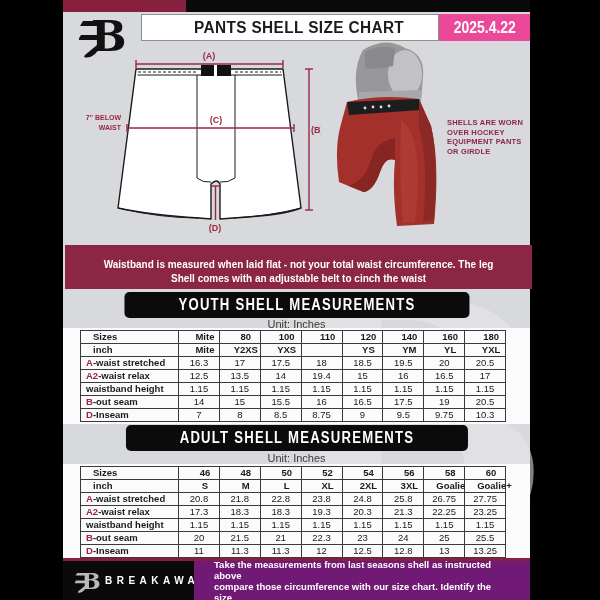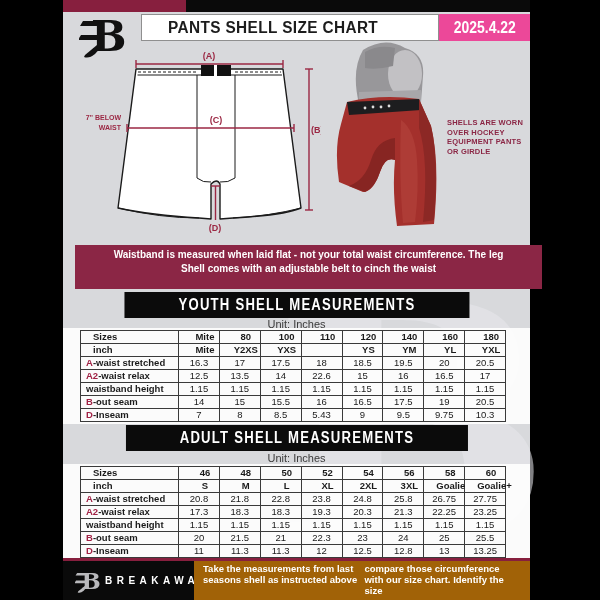--- a/index.html
+++ b/index.html
@@ -13,41 +13,41 @@
       color:#e9e9ee;opacity:.55;z-index:0;line-height:1;pointer-events:none;
       font-family:"DejaVu Serif", serif;}
 
   
   .top-strip{position:absolute;top:0;left:0;width:100%;height:12px;background:#0a0a0a;z-index:2;}
   .top-strip .maroon-seg{position:absolute;left:0;top:0;width:123px;height:12px;background:#871f3e;}
 
   
   .logo-main{position:absolute;left:16px;top:13px;width:48px;height:46px;z-index:2;}
   .title-box{position:absolute;left:78px;top:14px;width:298px;height:27px;background:#fff;
-             border:1px solid #8f8f8f;display:flex;align-items:center;padding-left:26px;z-index:2;}
+             border:1px solid #8f8f8f;display:flex;align-items:center;padding-left:26px;z-index:2;justify-content:center;}
   .title-box span{font-size:16px;font-weight:600;color:#1c1c1c;letter-spacing:.4px;
                   display:inline-block;transform:scaleX(.96);transform-origin:left center;white-space:nowrap;}
   .date-box{position:absolute;left:376px;top:14px;width:91px;height:27px;background:#ec4899;
             display:flex;align-items:center;justify-content:center;z-index:2;}
   .date-box span{color:#fff;font-weight:bold;font-size:17px;display:inline-block;
                  transform:scaleX(.82);letter-spacing:0;white-space:nowrap;}
 
   
   .diagram-svg{position:absolute;left:22px;top:50px;z-index:1;}
   .shell-svg{position:absolute;left:272px;top:40px;z-index:1;}
   .shell-note{position:absolute;left:384px;top:70px;width:80px;z-index:1;
               color:#8b2645;font-weight:bold;font-size:7.5px;line-height:9.5px;letter-spacing:.2px;margin-top:48px;}
 
   
-  .notice{position:absolute;top:245px;left:12px;width:100%;height:44px;background:#8b2645;z-index:2;
-          color:#fff;font-weight:bold;font-size:10px;line-height:13.5px;text-align:center;padding-top:3px;}
+  .notice{position:absolute;top:245px;left:2px;width:100%;height:44px;background:#8b2645;z-index:2;
+          color:#fff;font-weight:bold;font-size:10px;line-height:13.5px;text-align:center;padding-top:13px;}
 
   
   .sec-title{position:absolute;left:50%;transform:translateX(-50%);height:26px;background:#0b0b0b;
-             border-radius:0;display:flex;align-items:center;justify-content:center;
+             border-radius:5px;display:flex;align-items:center;justify-content:center;
              padding:0 28px;z-index:2;white-space:nowrap;}
   .sec-title span{color:#fff;font-weight:bold;font-size:16px;letter-spacing:1.5px;
                   display:inline-block;transform:scaleX(.82);white-space:nowrap;}
   .sec-youth{top:292px;}
   .sec-adult{top:425px;justify-content:center;}
 
   .unit{position:absolute;left:0;width:100%;text-align:center;font-size:11px;color:#3a3a3a;z-index:2;}
   .unit1{top:318px;} .unit2{top:452px;}
 
   .panel{position:absolute;left:0;width:100%;background:rgba(255,255,255,.88);z-index:1;}
@@ -62,23 +62,23 @@
   table.meas col.c0{width:98px;}
   table.meas tr.hdr td{font-weight:bold;padding-left:12px;}
   .pfx{color:#a12245;}
 
   
   .footer-line{position:absolute;top:558px;left:0;width:100%;height:3px;background:#871f3e;z-index:2;}
   .footer{position:absolute;top:561px;left:0;width:100%;height:39px;background:#0a0a0a;z-index:2;}
   .brand{position:absolute;left:42px;top:14px;color:#fff;font-size:10px;font-weight:bold;
          letter-spacing:4.5px;white-space:nowrap;}
   .logo-foot{position:absolute;left:12px;top:7px;width:26px;height:26px;}
-  .foot-note{position:absolute;left:131px;top:0;width:336px;height:39px;background:#a16207;
+  .foot-note{position:absolute;left:131px;top:0;width:336px;height:39px;background:#701a75;
              color:#fff;font-weight:bold;font-size:9.5px;line-height:11px;
-             display:flex;flex-direction:row;justify-content:center;padding:2px 9px;}
+             display:flex;flex-direction:column;justify-content:center;padding:2px 20px;}
 
   .mline{stroke:#9b2743;stroke-width:1.4;}
   .mtext{fill:#9b2743;font-weight:bold;font-size:9px;font-family:"Liberation Sans",sans-serif;}
   .wtext{fill:#9b2743;font-weight:bold;font-size:7px;font-family:"Liberation Sans",sans-serif;}
   .outl{fill:#fff;stroke:#1a1a1a;stroke-width:1.4;stroke-linejoin:round;}
   .seam{fill:none;stroke:#1a1a1a;stroke-width:1;}
 </style>
 </head>
 <body>
 
@@ -219,21 +219,21 @@
             <td>18.5</td>
             <td>19.5</td>
             <td>20</td>
             <td>20.5</td>
           </tr>
           <tr>
             <td class="lbl"><span class="pfx">A2</span>-waist relax</td>
             <td>12.5</td>
             <td>13.5</td>
             <td>14</td>
-            <td>22.6</td>
+            <td>19.4</td>
             <td>15</td>
             <td>16</td>
             <td>16.5</td>
             <td>17</td>
           </tr>
           <tr>
             <td class="lbl">waistband height</td>
             <td>1.15</td>
             <td>1.15</td>
             <td>1.15</td>
@@ -252,21 +252,21 @@
             <td>16.5</td>
             <td>17.5</td>
             <td>19</td>
             <td>20.5</td>
           </tr>
           <tr>
             <td class="lbl"><span class="pfx">D</span>-Inseam</td>
             <td>7</td>
             <td>8</td>
             <td>8.5</td>
-            <td>5.43</td>
+            <td>8.75</td>
             <td>9</td>
             <td>9.5</td>
             <td>9.75</td>
             <td>10.3</td>
           </tr>
         </tbody>
     </table>
 
     <div class="sec-title sec-adult">
       <span>ADULT SHELL MEASUREMENTS</span>

